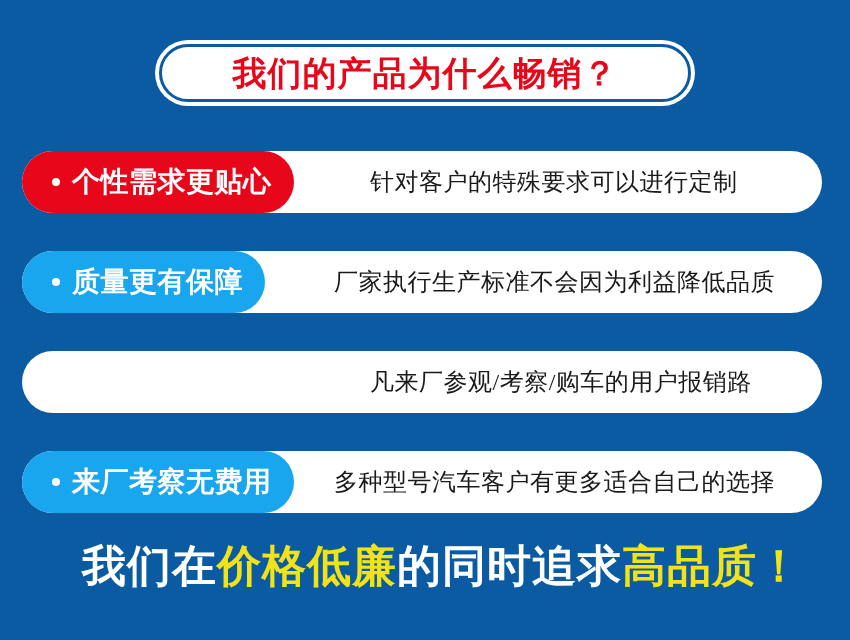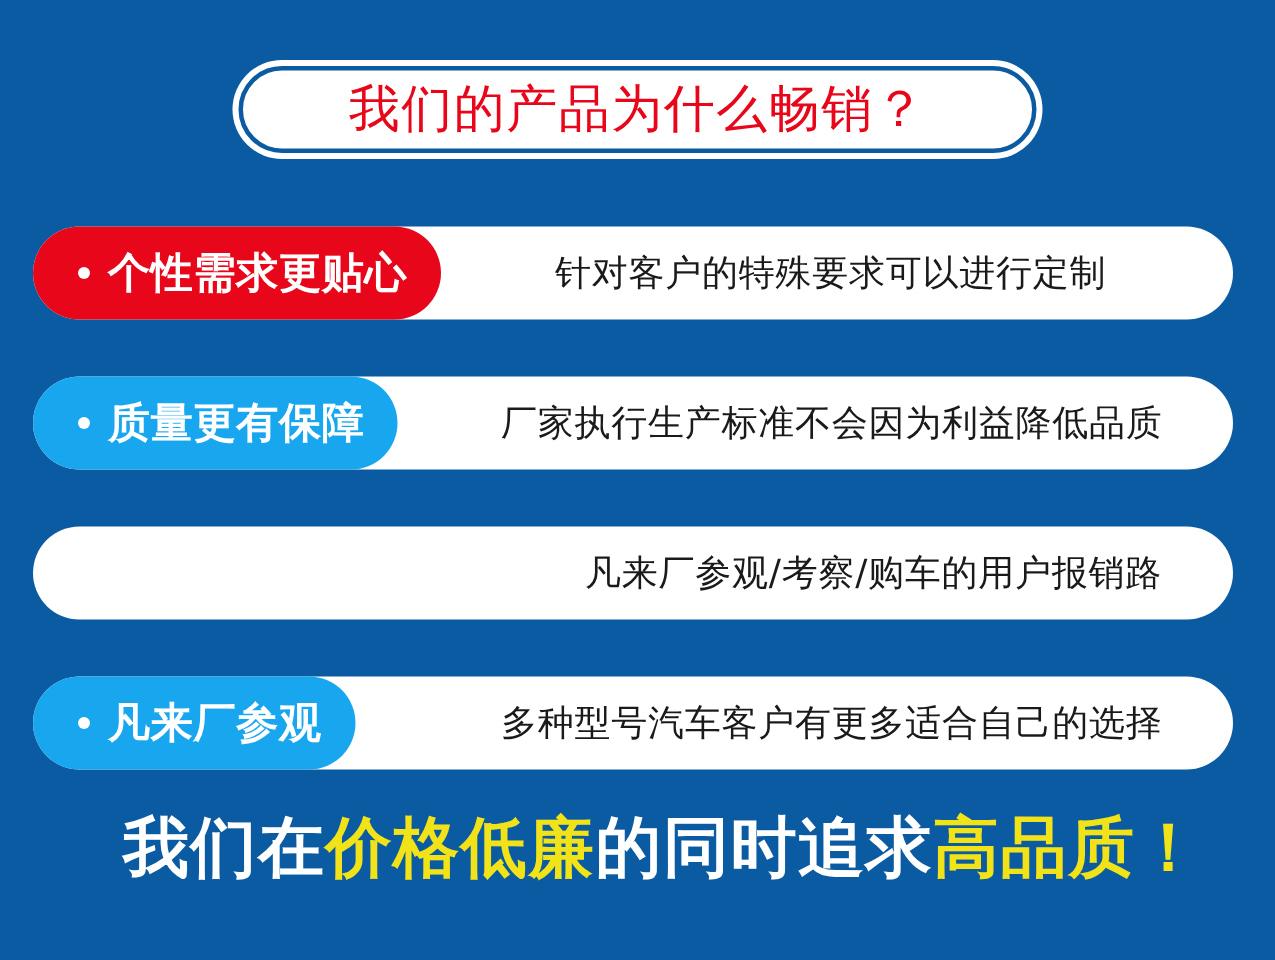--- a/index.html
+++ b/index.html
@@ -39,21 +39,21 @@
     border-radius: 29px;
     background: #ffffff;
     box-sizing: border-box;
     display: flex;
     align-items: center;
     justify-content: center;
   }
   .title-text {
     color: #e8071a;
     font-size: 34px;
-    font-weight: normal;
+    font-weight: bold;
     letter-spacing: 1px;
     line-height: 1;
     white-space: nowrap;
     font-family: "DejaVu Sans", "Liberation Sans", sans-serif;
   }
 
   
   .row {
     position: absolute;
     left: 22px;
@@ -116,21 +116,21 @@
     z-index: 3;
     color: #1a1a1a;
     font-size: 24px;
     line-height: 1;
     white-space: nowrap;
     letter-spacing: 0.5px;
     font-family: "DejaVu Sans", "Liberation Sans", sans-serif;
   }
   .desc-1 { left: 348px; }
   .desc-2 { left: 312px; }
-  .desc-3 { left: 368px; }
+  .desc-3 { left: 348px; font-family: Liberation Serif, serif; }
   .desc-4 { left: 312px; }
 
   
   .slogan {
     position: absolute;
     left: 0;
     top: 542px;
     width: 850px;
     text-align: center;
     font-size: 44px;
@@ -175,21 +175,21 @@
 
   <div class="row row-3">
     <div class="row-white"></div>
     <div class="row-desc desc-3">凡来厂参观/考察/购车的用户报销路</div>
   </div>
 
   <div class="row row-4">
     <div class="row-white"></div>
     <div class="badge blue">
       <span class="badge-dot"></span>
-      <span class="badge-text">凡来厂参观</span>
+      <span class="badge-text">来厂考察无费用</span>
     </div>
     <div class="row-desc desc-4">多种型号汽车客户有更多适合自己的选择</div>
   </div>
 
   <div class="slogan">
     <span class="w">我们在</span><span class="y">价格低廉</span><span class="w">的同时追求</span><span class="y">高品质！</span>
   </div>
 
 </div>
 

